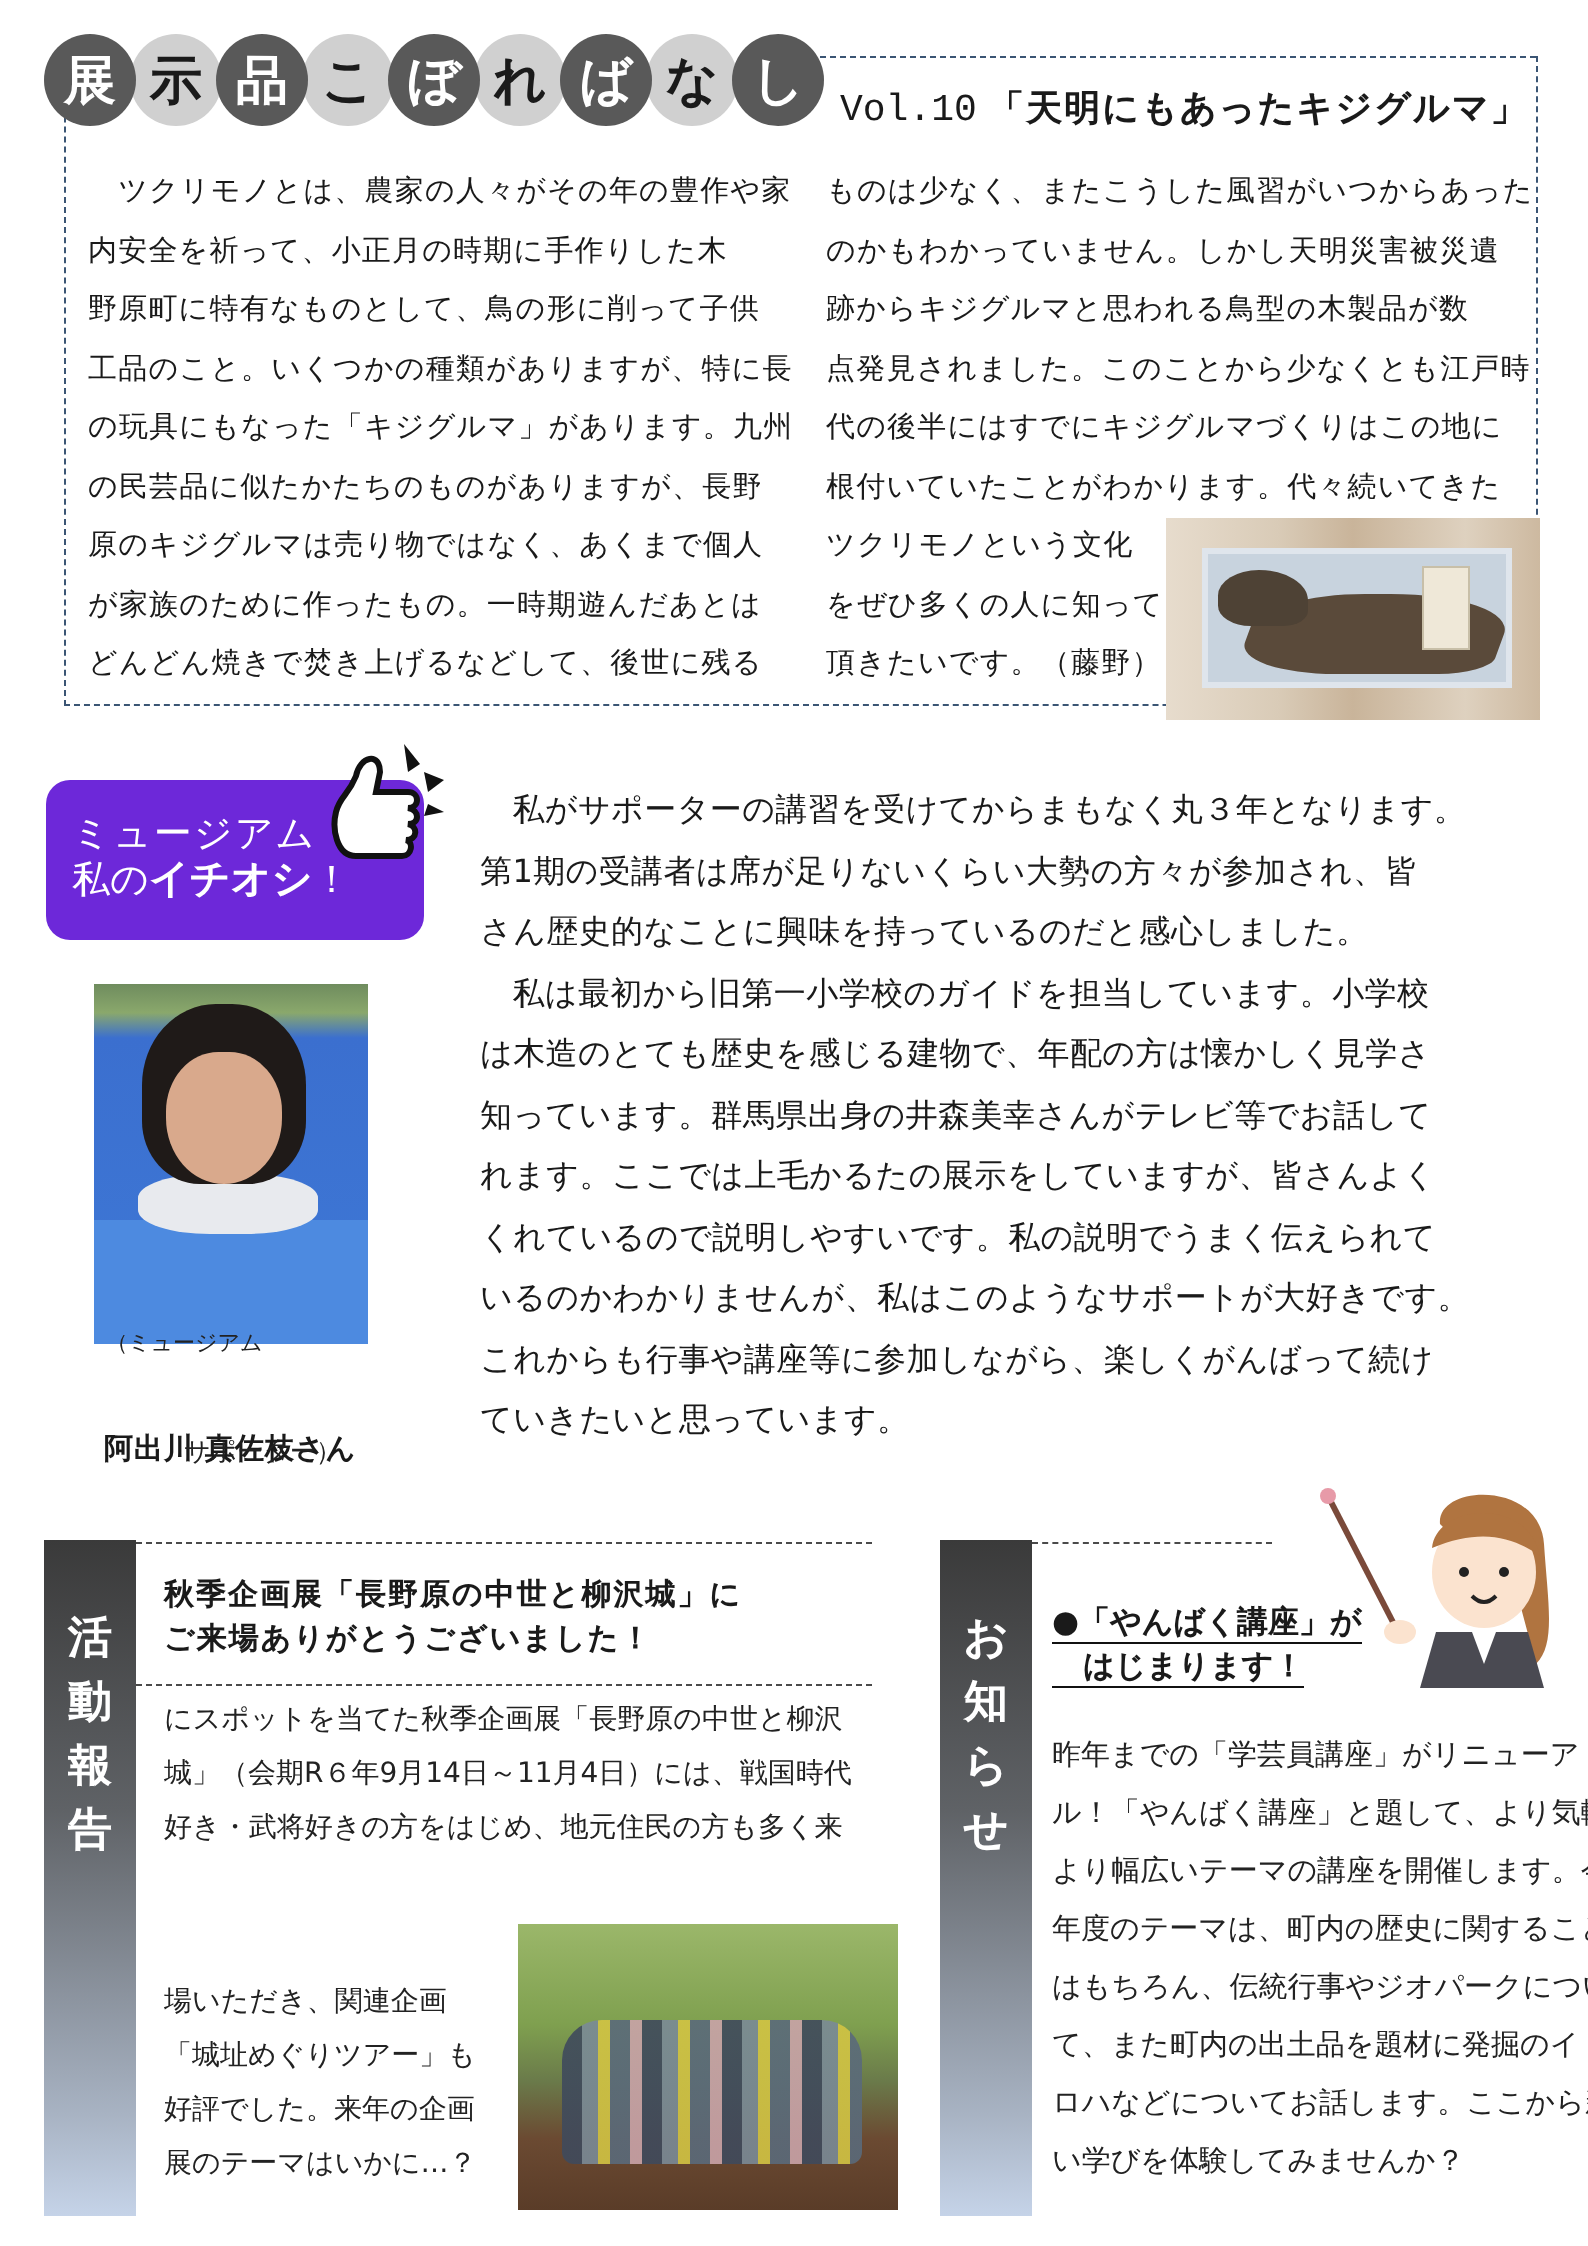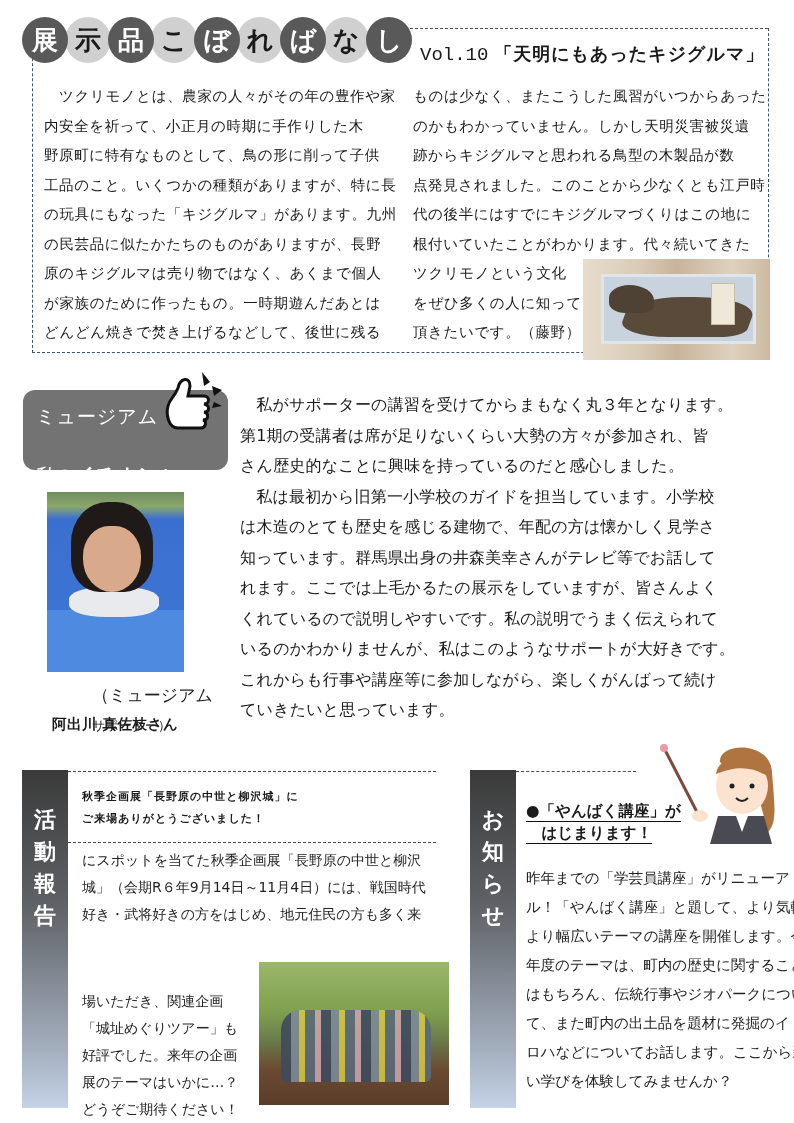--- a/index.html
+++ b/index.html
@@ -28,51 +28,51 @@
   .kijiguruma-photo .box { position: absolute; left: 18px; top: 15px; width: 155px; height: 70px;
                            background: #c8d3de; border: 3px solid #dfe5ec; box-sizing: border-box; }
   .kijiguruma-photo .bird { position: absolute; left: 20px; top: 20px; width: 128px; height: 40px;
                             background: #5a4a3a; border-radius: 40% 50% 20% 40%; transform: skewX(-20deg); }
   .kijiguruma-photo .bird-head { position: absolute; left: 5px; top: 8px; width: 45px; height: 28px;
                                  background: #4e4235; border-radius: 50% 60% 30% 40%; }
   .kijiguruma-photo .label { position: absolute; right: 18px; top: 6px; width: 22px; height: 40px;
                              background: #efe8d8; border: 1px solid #c8bfa8; }
 
   
-  .ichioshi-badge { left: 23px; top: 390px; width: 189px; height: 80px; background: #737373;
-                    border-radius: 12px; color: #ffffff; padding-left: 16px; }
+  .ichioshi-badge { left: 23px; top: 390px; width: 189px; height: 80px; background: #6d28d9;
+                    border-radius: 12px; color: #ffffff; }
   .ichioshi-line1 { position: absolute; left: 13px; top: 14px; font-size: 19px; letter-spacing: 1px;
                     font-family: "DejaVu Serif", serif; }
-  .ichioshi-line2 { position: absolute; left: 13px; top: 36px; font-size: 19px; font-family: "DejaVu Serif", serif; margin-top: 36px; }
+  .ichioshi-line2 { position: absolute; left: 13px; top: 36px; font-size: 19px; font-family: "DejaVu Serif", serif; }
   .ichioshi-line2 b { font-family: "DejaVu Sans", sans-serif; font-size: 20px; }
   .thumb-icon { left: 160px; top: 368px; width: 62px; height: 70px; }
   .portrait { left: 47px; top: 492px; width: 137px; height: 180px;
               background: linear-gradient(180deg,#6f8c5e 0%,#8aa86c 8%,#3b6fcf 15%,#3e78d6 100%); overflow: hidden; }
   .portrait .hair { position: absolute; left: 24px; top: 10px; width: 82px; height: 90px; background: #1f1a18;
                     border-radius: 45% 45% 35% 35%; }
   .portrait .face { position: absolute; left: 36px; top: 34px; width: 58px; height: 66px; background: #d9a98c;
                     border-radius: 45% 45% 50% 50%; }
   .portrait .hood { position: absolute; left: 22px; top: 95px; width: 90px; height: 30px; background: #e8eaee;
                     border-radius: 40%; }
   .portrait .jacket { position: absolute; left: 0; top: 118px; width: 137px; height: 62px; background: #4d8ae0; }
   .person-name { left: 52px; top: 681px; font-size: 14.5px; font-weight: bold; letter-spacing: 0.5px; margin-top: 34px; }
-  .person-role1 { left: 53px; top: 684px; font-size: 17px; color: #222; margin-left: 39px; }
+  .person-role1 { left: 53px; top: 664px; font-size: 11px; color: #222; }
   .person-role2 { left: 92px; top: 717px; font-size: 13px; color: #222; }
   .essay { left: 240px; top: 390px; font-size: 16px; line-height: 30.5px; white-space: nowrap; letter-spacing: 0.2px; }
 
   
   .side-tab { width: 46px; background: linear-gradient(180deg,#3a3a3a 0%,#5f6266 40%,#a8b3c3 85%,#c5d3e8 100%);
               color: #fff; font-weight: bold; font-size: 22px; display: flex; flex-direction: column;
               align-items: center; padding-top: 34px; box-sizing: border-box; line-height: 32px; }
   .katsudo-tab { left: 22px; top: 770px; height: 338px; }
   .oshirase-tab { left: 470px; top: 770px; height: 338px; }
   .dash-h { height: 0; border-top: 1px dashed #4a4a4a; }
   .ev-dash1 { left: 68px; top: 771px; width: 368px; }
   .ev-dash2 { left: 68px; top: 842px; width: 368px; }
-  .ev-title { left: 82px; top: 786px; font-size: 11px; font-weight: bold; line-height: 22px; letter-spacing: 1px; white-space: nowrap; }
+  .ev-title { left: 82px; top: 786px; font-size: 15px; font-weight: bold; line-height: 22px; letter-spacing: 1px; white-space: nowrap; }
   .ev-body { left: 82px; top: 847px; font-size: 14px; line-height: 26.8px; white-space: nowrap; color: #222; }
   .ev-body2 { left: 82px; top: 955px; font-size: 14px; line-height: 27px; white-space: nowrap; color: #222; margin-top: 33px; }
   .tour-photo { left: 259px; top: 962px; width: 190px; height: 143px;
                 background: linear-gradient(180deg,#9bb76a 0%,#7fa04f 35%,#6a7a4a 55%,#6b4a32 75%,#5a3c28 100%); overflow: hidden; }
   .tour-photo .group { position: absolute; left: 22px; top: 48px; width: 150px; height: 72px;
                        background: repeating-linear-gradient(90deg,#3f4a5c 0 10px,#7a8a96 10px 18px,#d2c443 18px 24px,#5a6a7a 24px 34px,#c9a3a8 34px 40px);
                        border-radius: 20px 20px 6px 6px; opacity: 0.9; }
 
   
   .notice-dash { left: 516px; top: 771px; width: 120px; }
@@ -186,21 +186,20 @@
 <div class="abs ev-body">
   <div>にスポットを当てた秋季企画展「長野原の中世と柳沢</div>
   <div>城」（会期R６年9月14日～11月4日）には、戦国時代</div>
   <div>好き・武将好きの方をはじめ、地元住民の方も多く来</div>
 </div>
 <div class="abs ev-body2">
   <div>場いただき、関連企画</div>
   <div>「城址めぐりツアー」も</div>
   <div>好評でした。来年の企画</div>
   <div>展のテーマはいかに…？</div>
-  <div>どうぞご期待ください！</div>
 </div>
 <div class="abs tour-photo" title="城址めぐりツアー集合写真">
   <div class="group"></div>
 </div>
 
 <div class="abs side-tab oshirase-tab">
   <div>お</div>
   <div>知</div>
   <div>ら</div>
   <div>せ</div>

